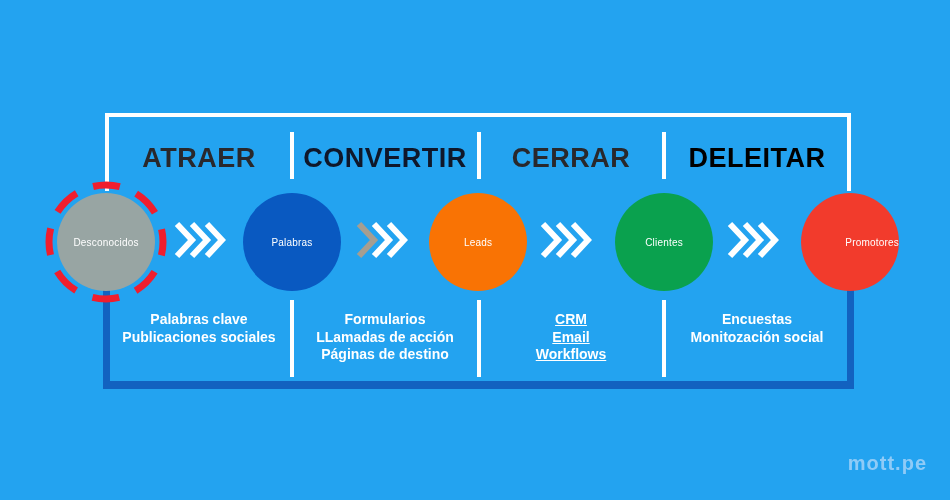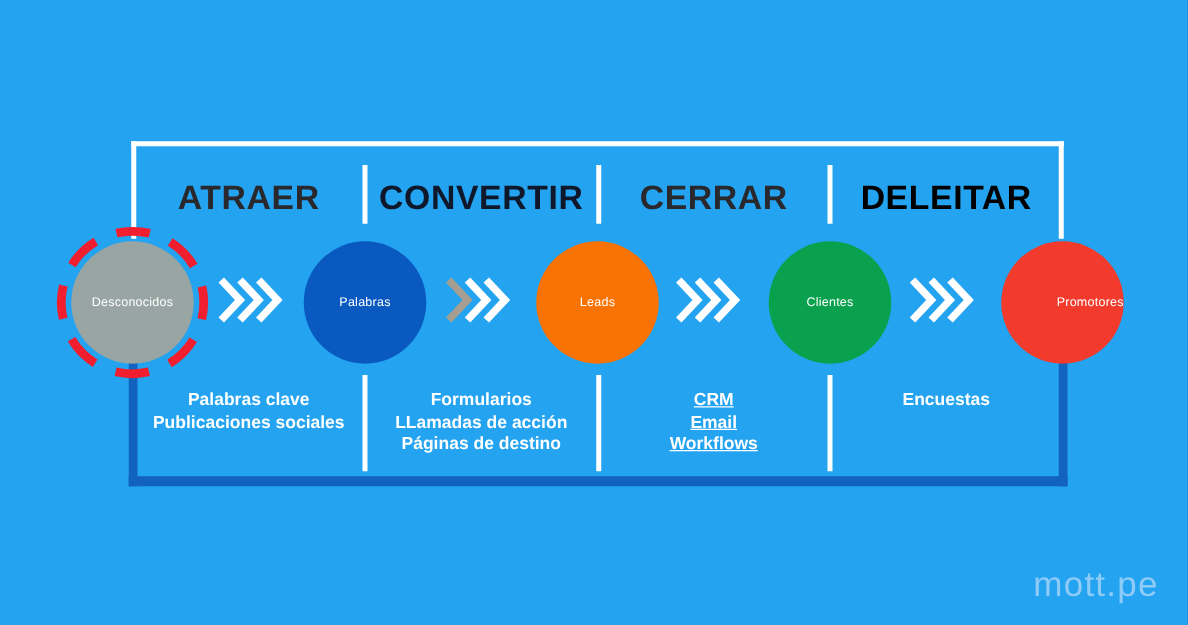--- a/index.html
+++ b/index.html
@@ -10,21 +10,21 @@
   .heading{position:absolute;width:170px;text-align:center;font-size:27px;font-weight:bold;
            letter-spacing:0.5px;color:#29282c;top:143px;}
   .circle{position:absolute;width:98px;height:98px;top:193px;border-radius:50%;
           display:flex;align-items:center;justify-content:center;z-index:3;}
   .node-label{color:#ffffff;font-weight:normal;font-size:10px;letter-spacing:0.2px;}
   .tactics{position:absolute;top:311px;width:220px;text-align:center;color:#ffffff;
            font-size:14px;font-weight:bold;line-height:17.5px;z-index:2;}
   .dbar{position:absolute;z-index:1;}
   .ring-svg{position:absolute;z-index:4;}
   .chev-svg{position:absolute;z-index:2;}
-  .logo{position:absolute;top:452px;right:23px;font-size:28px;font-weight:normal;letter-spacing:1px;}
+  .logo{position:absolute;top:452px;right:23px;font-size:20px;font-weight:bold;letter-spacing:1px;}
 </style>
 </head>
 <body>
 
 <div class="stage" style="background: rgb(35, 163, 240);">
 
   <div class="abs wline" style="left: 105px; top: 113px; width: 746px; height: 4px; background: rgb(255, 255, 255);"></div>
   <div class="abs wline" style="left: 105px; top: 113px; width: 4px; height: 78px; background: rgb(255, 255, 255);"></div>
   <div class="abs wline" style="left: 847px; top: 113px; width: 4px; height: 78px; background: rgb(255, 255, 255);"></div>
 
@@ -95,17 +95,18 @@
     <div>LLamadas de acción</div>
     <div>Páginas de destino</div>
   </div>
   <div class="tactics" style="left:461px;text-decoration:underline;">
     <div>CRM</div>
     <div>Email</div>
     <div>Workflows</div>
   </div>
   <div class="tactics" style="left:647px;">
     <div>Encuestas</div>
+    <div>Monitozación social</div>
   </div>
 
   <div class="logo" style="color: rgb(143, 203, 247);">mott.pe</div>
 
 </div>
 
 </body></html>

